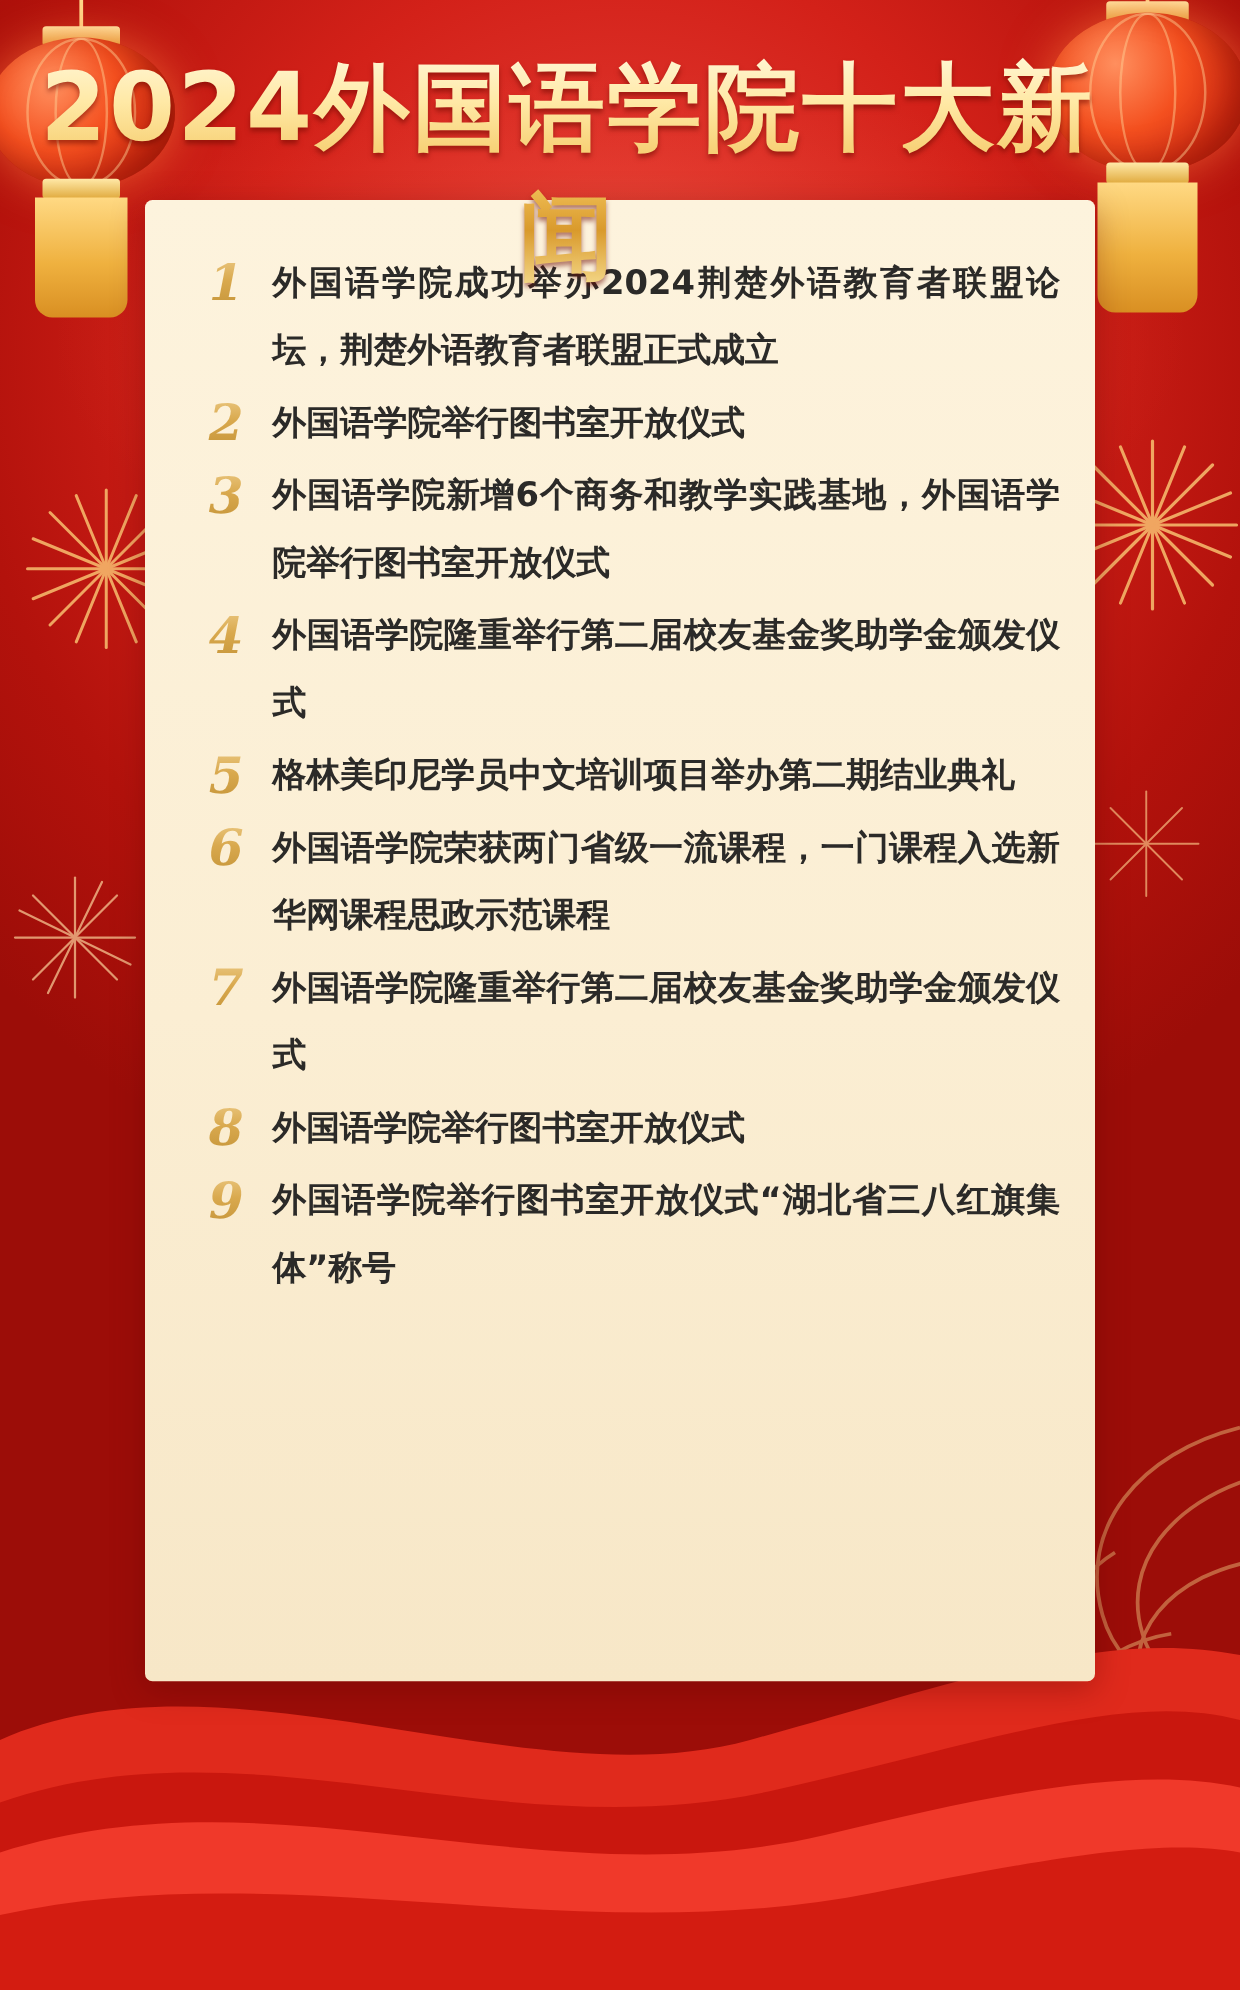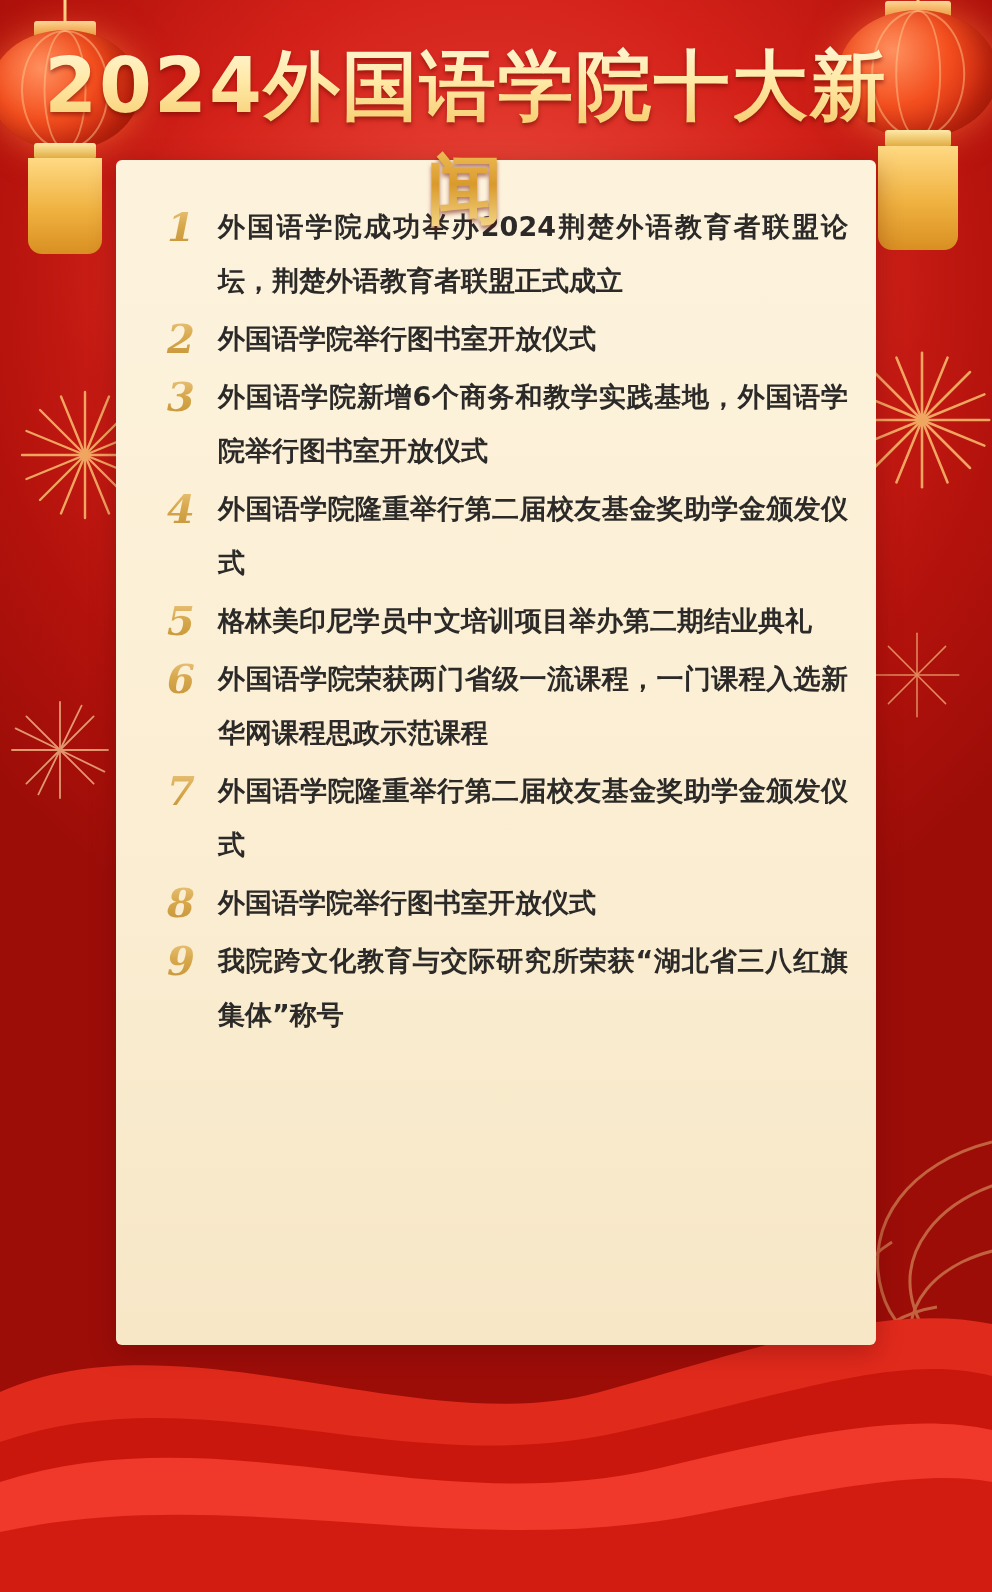--- a/index.html
+++ b/index.html
@@ -67,21 +67,21 @@
     position: absolute; left: 50%; transform: translateX(-50%);
     background: linear-gradient(180deg, #ffd983 0%, #efb13f 55%, #d98f22 100%);
     border-radius: 0 0 14px 14px;
   }
 
   
   .spark { position: absolute; pointer-events: none; opacity: .85; }
 
   
   .title-wrap {
-    position: absolute; left: 16px; top: 36px; width: 900px;
+    position: absolute; left: 4px; top: 36px; width: 900px;
     text-align: center; z-index: 6;
   }
   .title {
     display: inline-block;
     font-family: "DejaVu Sans", "Liberation Sans", sans-serif;
     font-size: 76px; font-weight: bold; letter-spacing: 2px;
     background: linear-gradient(180deg, #fff8dd 0%, #ffe9a6 22%, #f3c35c 52%, #d99a2c 72%, #fceaa4 100%);
     -webkit-background-clip: text; background-clip: text;
     color: transparent; -webkit-text-fill-color: transparent;
     filter: drop-shadow(0 3px 2px rgba(110,10,0,.55));
@@ -248,21 +248,21 @@
       <li class="news-item">
         <span class="num">7</span>
         <span class="txt">外国语学院隆重举行第二届校友基金奖助学金颁发仪式</span>
       </li>
       <li class="news-item">
         <span class="num">8</span>
         <span class="txt">外国语学院举行图书室开放仪式</span>
       </li>
       <li class="news-item">
         <span class="num">9</span>
-        <span class="txt">我院跨文化教育与交际研究所荣获“湖北省三八红旗集体”称号</span>
+        <span class="txt">外国语学院举行图书室开放仪式“湖北省三八红旗集体”称号</span>
       </li>
 
     </ul>
   </div>
 
   <svg class="cloud-orn" viewBox="0 0 420 340" fill="none">
     <g stroke="#f3cf84" stroke-width="3" opacity=".8">
       <path d="M400 40 C320 60 270 120 290 190 C305 245 370 270 420 255"></path>
       <path d="M412 80 C345 100 305 150 322 205 C335 250 385 272 420 262"></path>
       <path d="M350 300 C300 250 310 190 370 160 C400 146 420 146 420 146"></path>

